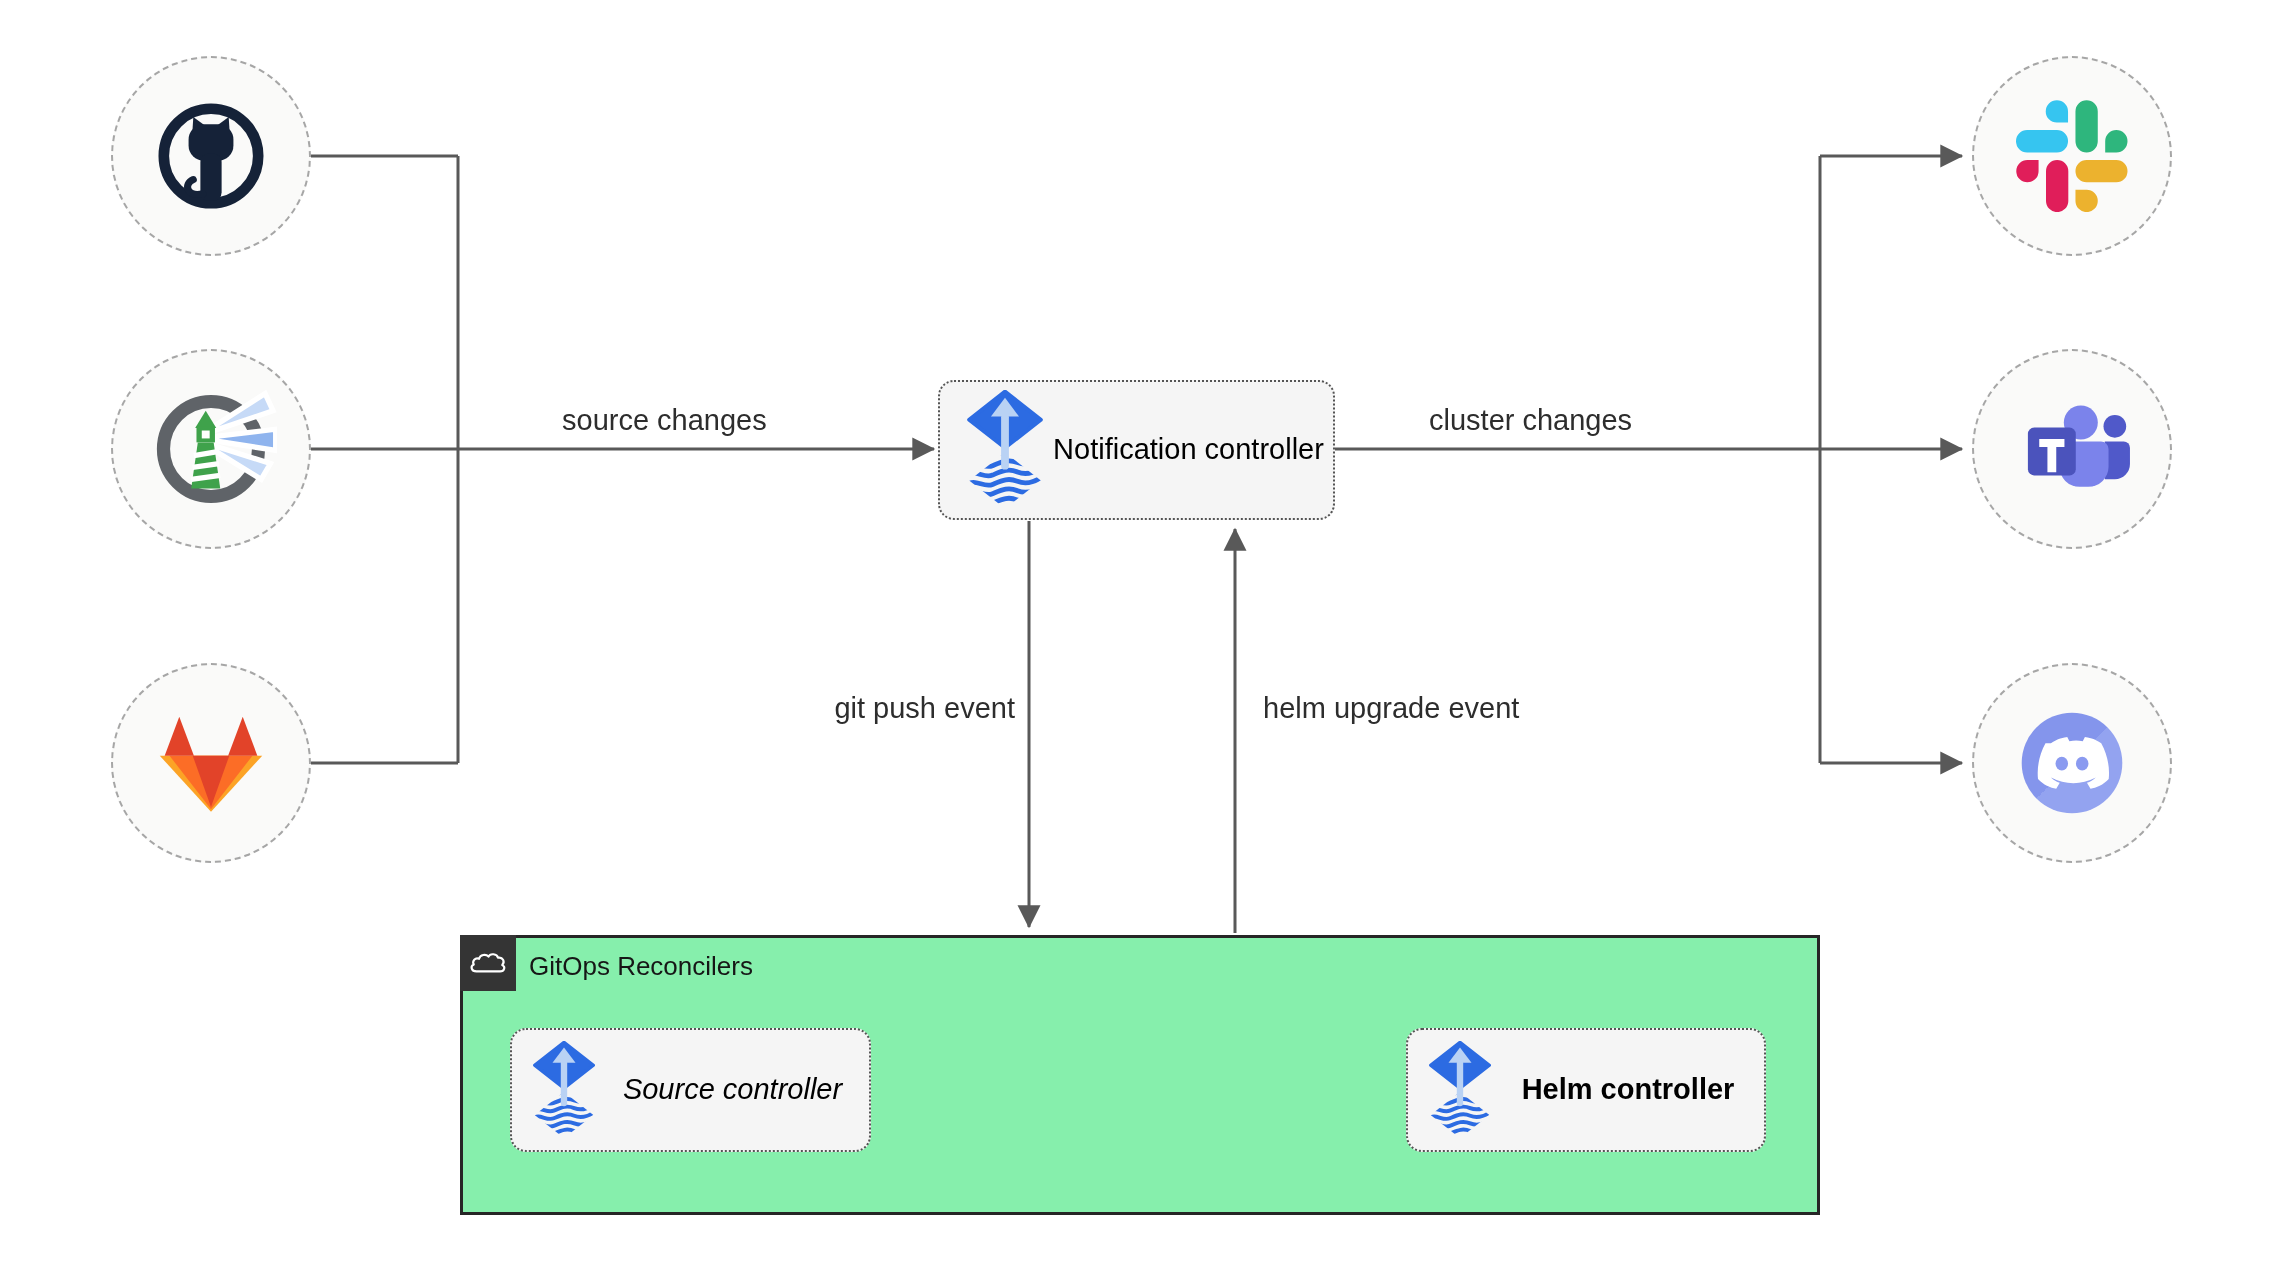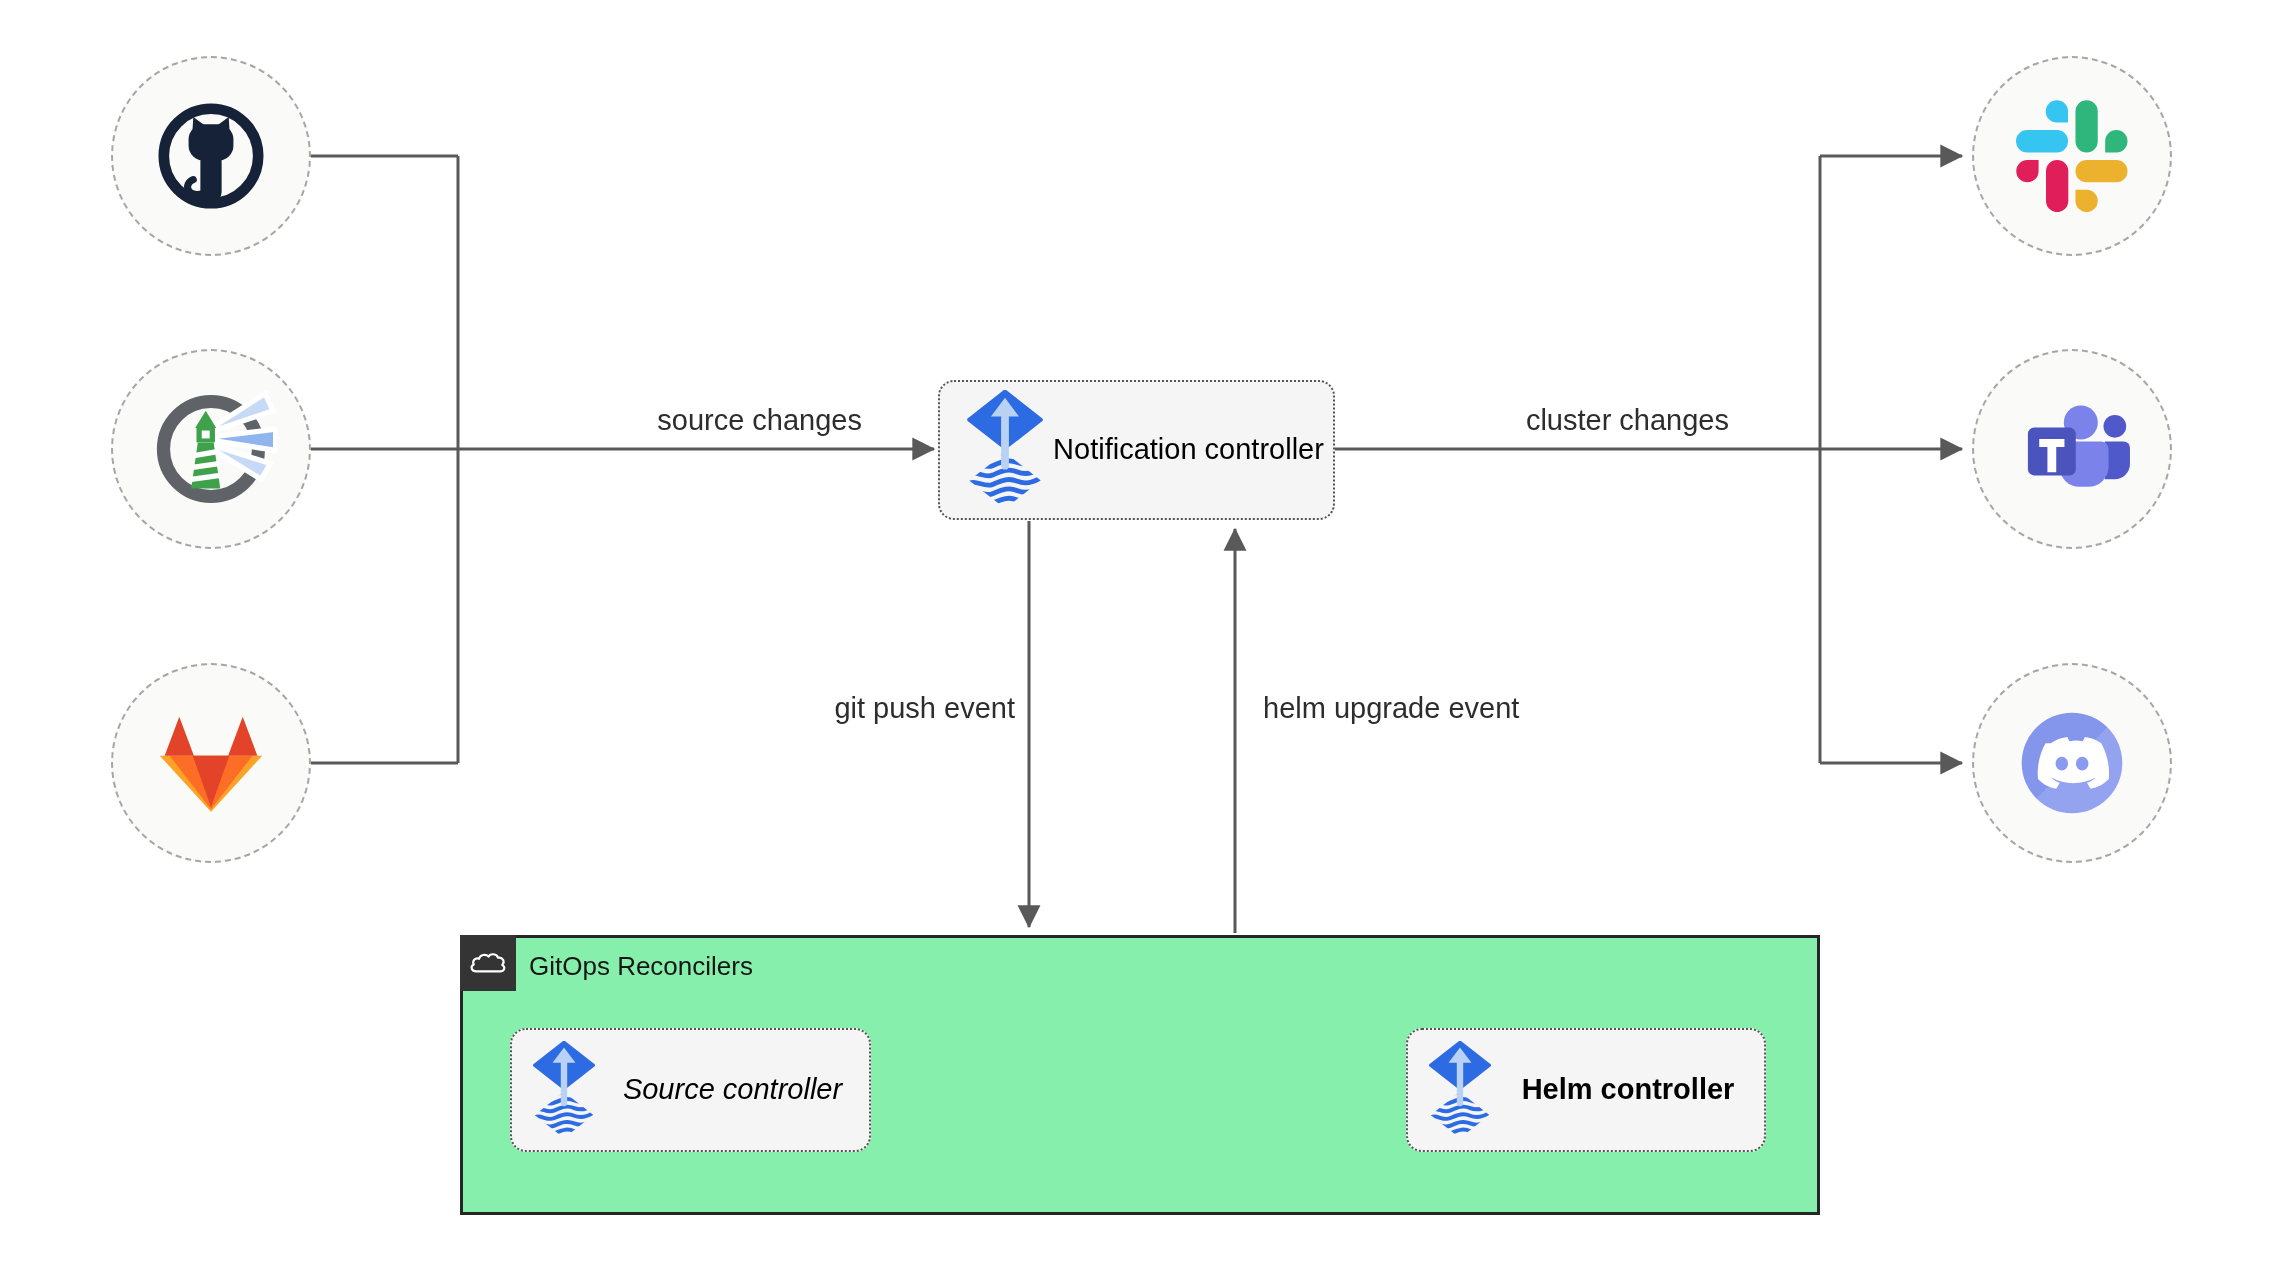--- a/index.html
+++ b/index.html
@@ -13,21 +13,21 @@
             display:flex;align-items:center;justify-content:center;}
 
   .node-box{position:absolute;background:#f5f5f5;border:2px dotted #545454;border-radius:16px;
             box-sizing:border-box;display:flex;align-items:center;}
   .node-label{flex:1;text-align:center;font-size:29px;line-height:1.28;color:#000;}
 
   #notification-box{left:938px;top:380px;width:397px;height:140px;padding-left:26px;}
   #notification-box .flux{width:78px;height:121px;}
 
   .edge-label{position:absolute;font-size:29px;color:#2d2d2d;background:#ffffff;padding:0 4px;}
-  .center{text-align:right;}
+  .center{text-align:left;}
   .right{text-align:right;}
 
   #group{position:absolute;left:460px;top:935px;width:1360px;height:280px;
          border:3px solid #262626;background:#86efac;box-sizing:border-box;}
   #group-badge{position:absolute;left:-3px;top:-3px;width:56px;height:56px;background:#343434;
                display:flex;align-items:center;justify-content:center;}
   #group-title{position:absolute;left:66px;top:13px;font-size:26px;color:#161616;}
   .small-box{height:124px;top:90px;padding-left:20px;}
   .small-box .flux{width:64px;height:99px;}
   #box-source{left:47px;width:361px;font-style:italic;}

